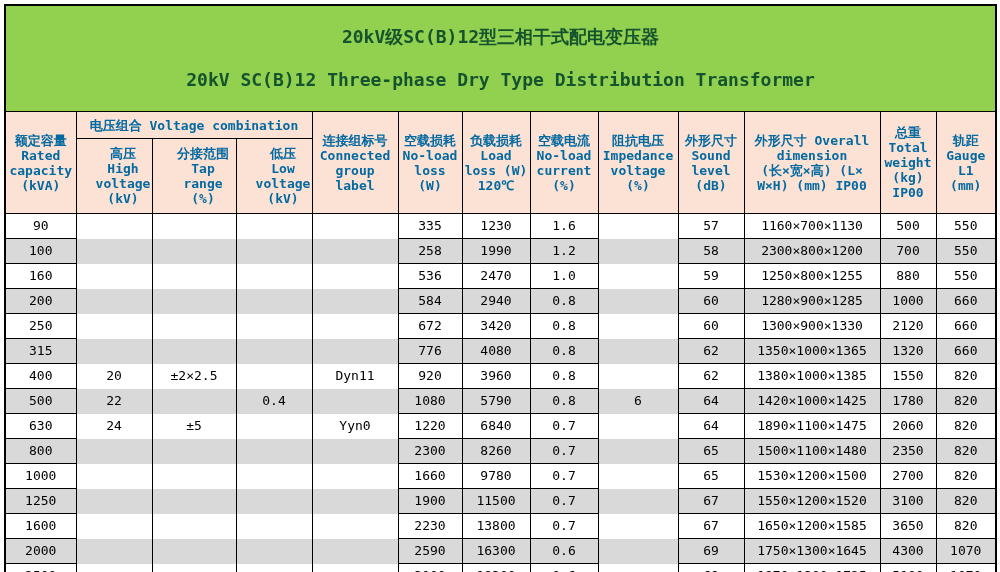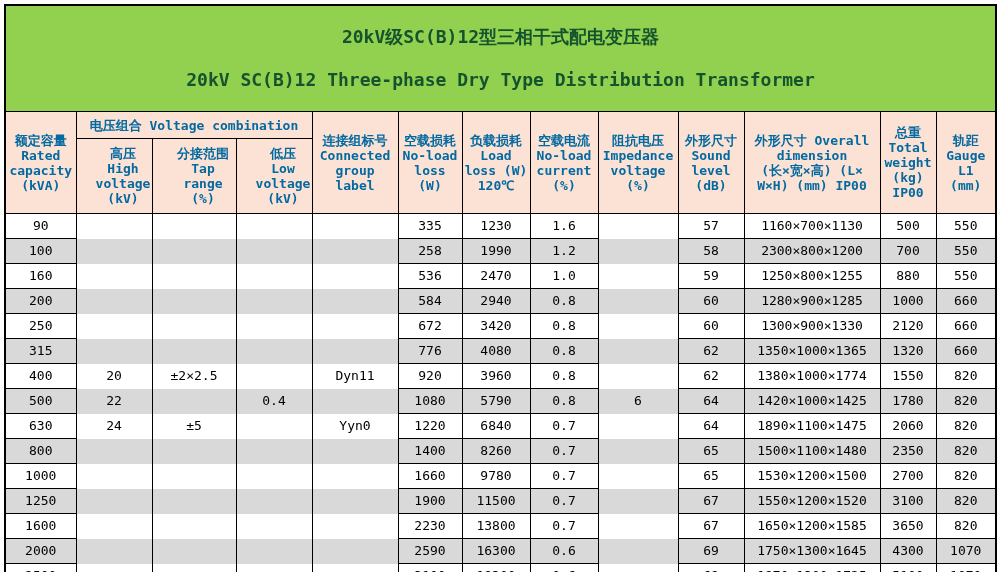--- a/index.html
+++ b/index.html
@@ -230,21 +230,21 @@
           <td>400</td>
           <td class="merged">20</td>
           <td class="merged">±2×2.5</td>
           <td class="merged"></td>
           <td class="merged">Dyn11</td>
           <td>920</td>
           <td>3960</td>
           <td>0.8</td>
           <td class="merged"></td>
           <td>62</td>
-          <td>1380×1000×1774</td>
+          <td>1380×1000×1385</td>
           <td>1550</td>
           <td>820</td>
         </tr>
         <tr class="stripe">
           <td>500</td>
           <td class="merged">22</td>
           <td class="merged"></td>
           <td class="merged">0.4</td>
           <td class="merged"></td>
           <td>1080</td>
@@ -270,21 +270,21 @@
           <td>1890×1100×1475</td>
           <td>2060</td>
           <td>820</td>
         </tr>
         <tr class="stripe">
           <td>800</td>
           <td class="merged"></td>
           <td class="merged"></td>
           <td class="merged"></td>
           <td class="merged"></td>
-          <td>1400</td>
+          <td>2300</td>
           <td>8260</td>
           <td>0.7</td>
           <td class="merged"></td>
           <td>65</td>
           <td>1500×1100×1480</td>
           <td>2350</td>
           <td>820</td>
         </tr>
         <tr>
           <td>1000</td>

